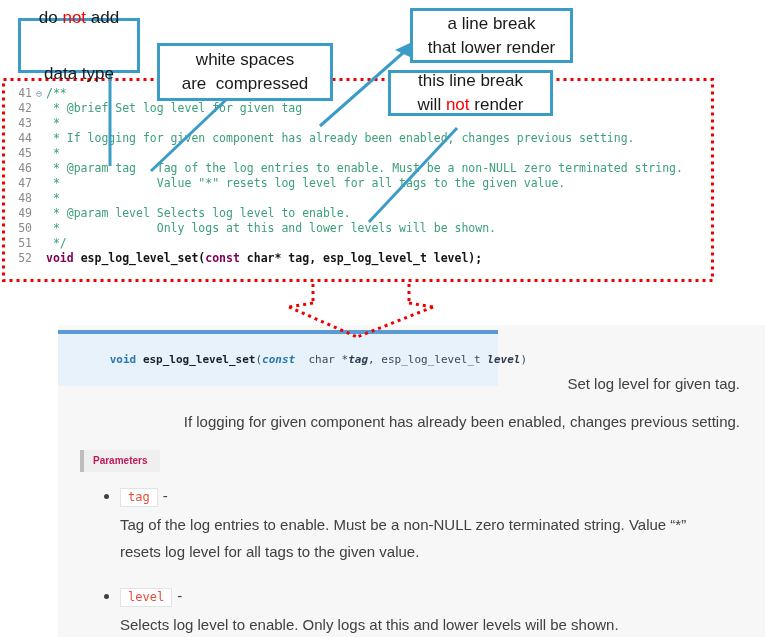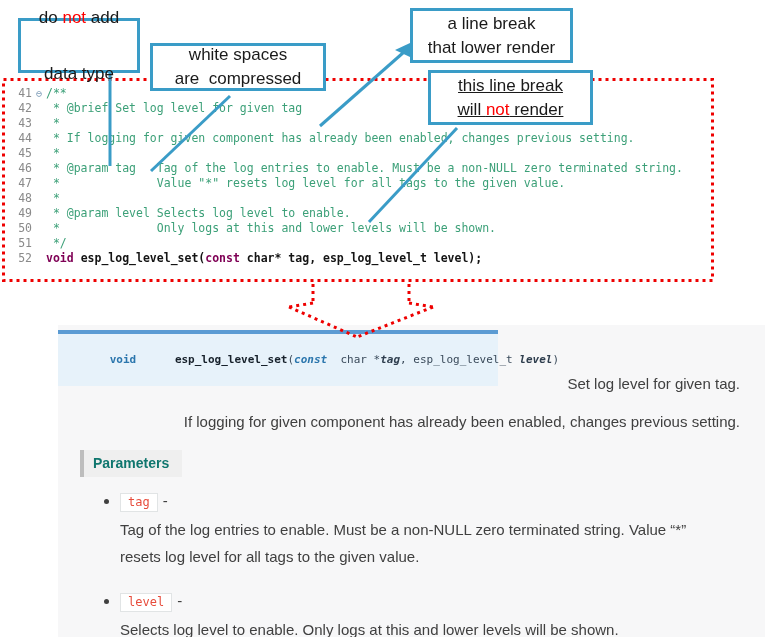--- a/index.html
+++ b/index.html
@@ -20,51 +20,51 @@
 
   
   .doc-panel { position:absolute; left:58px; top:325px; width:707px; height:312px;
                background:#f7f7f8; z-index:5; }
   .sig { position:absolute; left:0; top:5px; width:422px; box-sizing:content-box;
          border-top:4px solid #5b9bd3; background:#e7f2fa;
          padding:6px 6px 7px 12px; white-space:pre;
          font-family:"DejaVu Sans Mono","Liberation Mono",monospace; font-size:11px; color:#3a4a5a; }
   .sk { color:#2b76ad; font-weight:700; }
   .skc{ color:#2b76ad; font-weight:700; font-style:italic; }
-  .sn { color:#17212b; font-weight:700;margin-left:32px; }
+  .sn { color:#17212b; font-weight:700; }
   .si { color:#2f3e4e; font-style:italic; font-weight:600; }
 
   .doc-content { position:absolute; left:22px; top:44px; width:660px;
                  color:#404040; font-size:15px; }
   .doc-content p { margin:0;text-align:right; }
   .p-brief { margin-top:6px !important; }
   .p-desc  { margin-top:21px !important; }
   .params-label { display:inline-block; margin-top:20px; padding:5px 13px 6px 9px;
                   background:#efefef; border-left:4px solid #bdbdbd;
-                  font-weight:700; font-size:14px; color:#0f766e; }
+                  font-weight:700; font-size:10px; color:#be185d; }
   ul.param-list { margin:15px 0 0 0; padding-left:40px; list-style:disc; }
   ul.param-list li { margin:0; }
   ul.param-list li + li { margin-top:22px; }
   ul.param-list li::marker { color:#404040; }
   .chip { display:inline-block; font-family:"DejaVu Sans Mono","Liberation Mono",monospace;
           font-size:12px; color:#e74c3c; background:#ffffff; border:1px solid #e1e4e5;
           padding:1px 7px 2px 7px; }
   .dash { margin-left:5px; color:#404040; }
   .param-desc { margin-top:4px; width:600px; line-height:27px; color:#404040; }
 
   
   .callout { position:absolute; background:#ffffff; border:3px solid #3a9cc7; z-index:50;
              display:flex; flex-direction:column; justify-content:center; align-items:center;
              text-align:center; font-size:17px; color:#1a1a1a; line-height:24px;
              box-sizing:border-box; white-space:pre; }
   .em-red { color:#fe0000; }
   .box1 { left:18px;  top:18px; width:122px; height:55px;gap:32px; }
-  .box2 { left:150px; top:43px; width:176px; height:48px; }
+  .box2 { left:157px; top:43px; width:176px; height:58px; }
   .box3 { left:410px; top:8px;  width:163px; height:55px; }
-  .box4 { left:428px; top:70px; width:165px; height:55px;text-decoration:underline; }
+  .box4 { left:388px; top:70px; width:165px; height:46px; }
 
   
   .overlay { position:absolute; left:0; top:0; z-index:40; pointer-events:none; }
   .teal  { stroke:#3a9cc7; stroke-width:3; fill:none; }
   .reddot{ stroke:#ee0000; stroke-width:3; fill:none; stroke-dasharray:3 4; }
 </style>
 </head>
 <body>
 
 <div class="stage">

